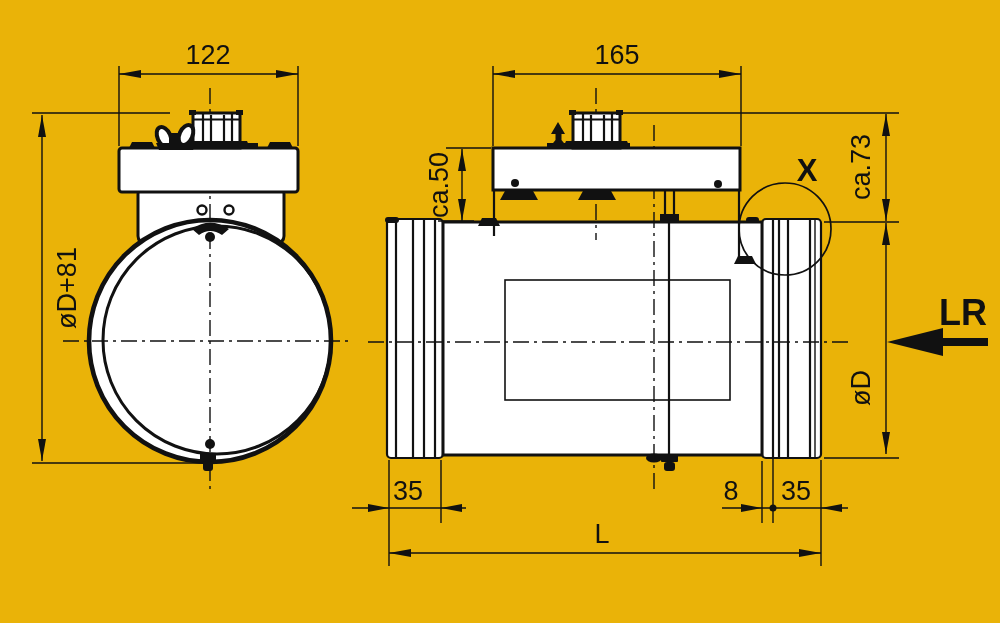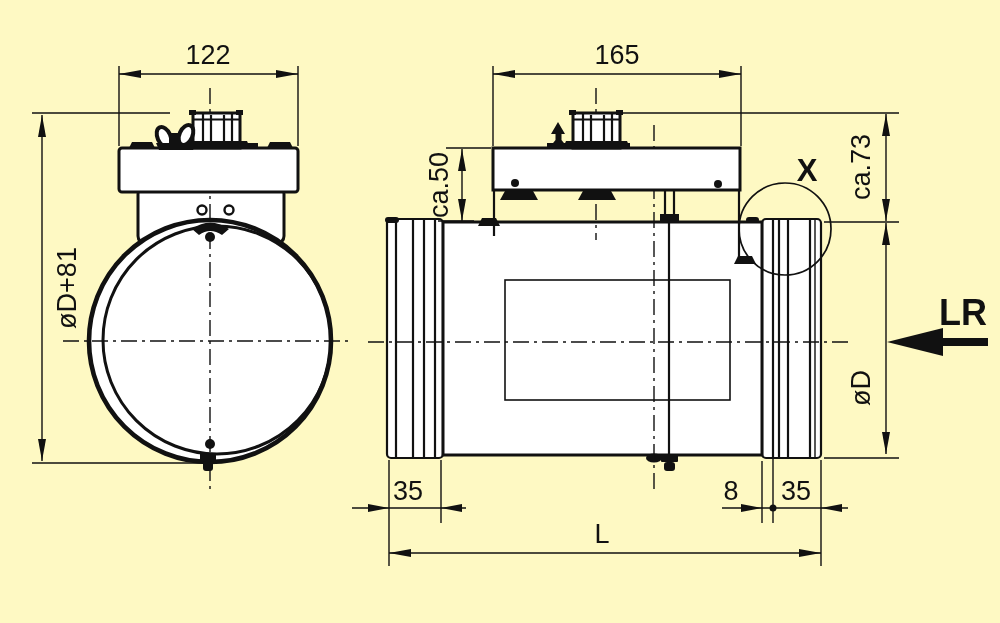--- a/index.html
+++ b/index.html
@@ -1,19 +1,19 @@
 <!DOCTYPE html>
 <html><head>
 <meta charset="utf-8">
 <style>
   html, body { margin: 0; padding: 0; background: #ffffff; }
   .canvas {
     position: relative;
     width: 1000px; height: 623px;
-    background: #fef9c3;
+    background: #eab308;
     font-family: "Liberation Sans", sans-serif;
   }
   svg { display: block; }
   text {
     font-family: "Liberation Sans", sans-serif;
     fill: #111111;
   }
   .dim-text { font-size: 27px; font-weight: 400; }
   .marker-text { font-size: 31px; font-weight: 700; }
   .flow-text { font-size: 36px; font-weight: 700; }

